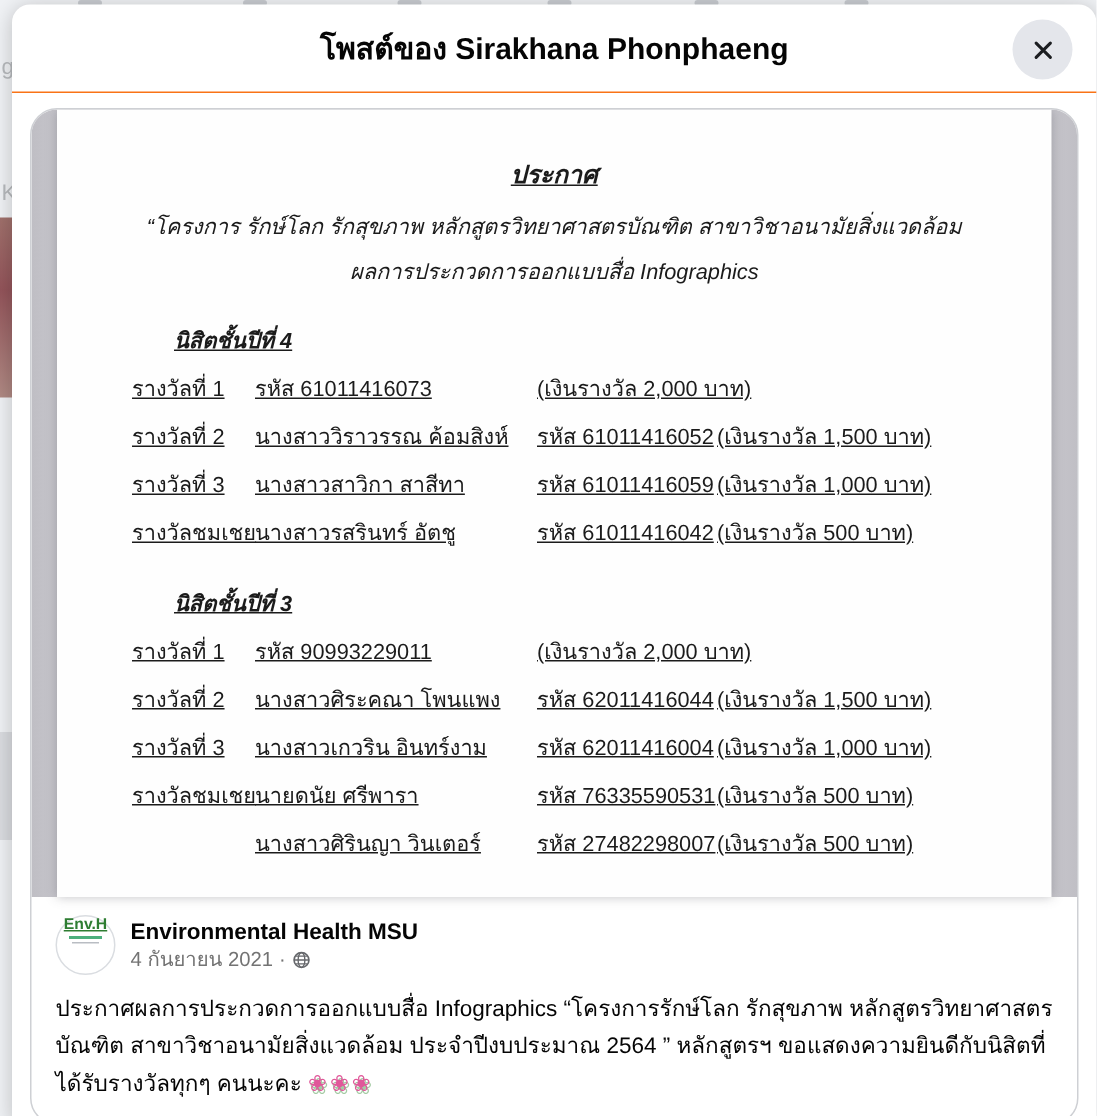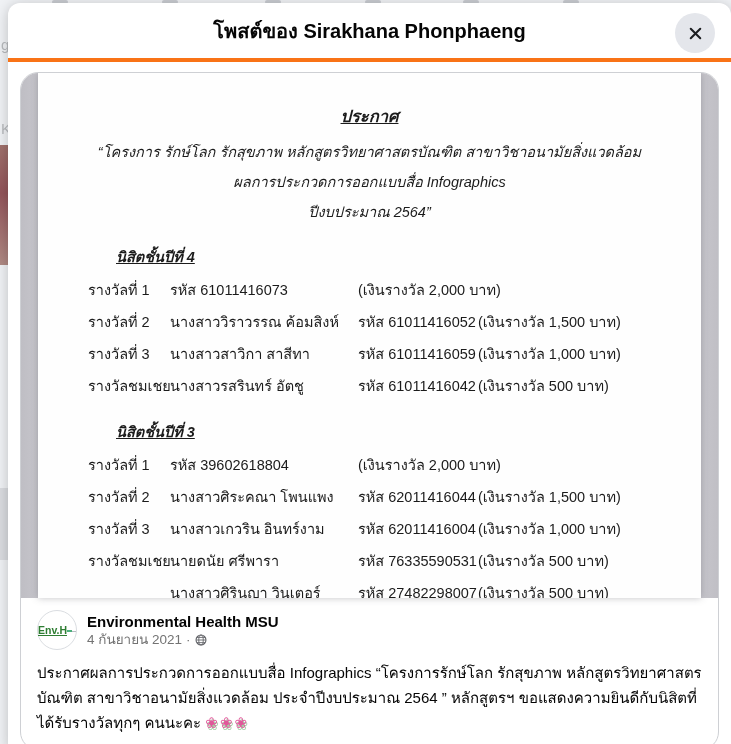--- a/index.html
+++ b/index.html
@@ -16,21 +16,21 @@
   .bg-top-glyph { position:absolute; top:0; height:4px; width:16px; background:#c9ccd1; border-radius:2px; z-index:0; }
 
   
   .modal {
     position:absolute; left:8px; top:3px; width:723px; height:745px;
     background:#ffffff; border-radius:12px 12px 0 0;
     box-shadow:0 2px 14px rgba(0,0,0,.22);
     z-index:1;
   }
   .modal-header {
-    position:relative; height:59px; border-bottom:4px solid #f97316;
+    position:relative; height:59px; border-bottom:1px solid #f97316;
     display:flex; align-items:center; justify-content:center;
   }
   .modal-title { font-size:20px; font-weight:bold; color:#050505; }
   .close-btn {
     position:absolute; right:16px; top:10px; width:40px; height:40px;
     border-radius:50%; background:#e4e6eb; border:none; cursor:pointer;
     display:flex; align-items:center; justify-content:center;
   }
   .close-btn svg { width:19px; height:19px; display:block; }
 
@@ -50,39 +50,39 @@
     box-shadow:0 0 7px rgba(80,80,90,.35);
     font-size:14.5px; overflow:hidden;
   }
   .doc-centered { text-align:center; padding-top:30px;font-style:italic; }
   .doc-title {
     display:inline-block; font-weight:bold; font-size:16.5px;
     text-decoration:underline; margin-bottom:12px;
   }
   .doc-centered p { line-height:22px; margin-bottom:8px; }
   .doc-sections { padding-left:50px; padding-right:10px; }
-  .doc-section { margin-top:22px; }
+  .doc-section { margin-top:22px;text-decoration:underline; }
   .doc-section:last-child { margin-top:18px; }
   .doc-heading {
     display:inline-block; margin-left:28px; margin-bottom:6px;
     font-weight:bold; font-style:italic; text-decoration:underline;
     font-size:14.5px;
   }
   .doc-row {
     display:grid; grid-template-columns:82px 188px 120px auto;
     line-height:32px; white-space:nowrap;
   }
 
   
   .post-body { padding:12px 16px 14px 16px; }
   .author-line { display:flex; align-items:center; }
   .avatar {
     width:40px; height:40px; border-radius:50%; background:#fff;
     border:1px solid #dadde1; flex:0 0 auto;
-    display:flex; align-items:center; justify-content:flex-start;
+    display:flex; flex-direction:column; align-items:center; justify-content:flex-start;
     cursor:pointer;
   }
   .avatar .env-text { color:#2e7d32; font-size:10.5px; font-weight:bold; text-decoration:underline; line-height:11px; }
   .avatar .env-bar1 { width:22px; height:2px; background:#4caf7d; margin-top:2px; }
   .avatar .env-bar2 { width:18px; height:1px; background:#b9bdc3; margin-top:2px; }
   .author-meta { margin-left:10px; }
   .author-name { font-size:15px; font-weight:bold; color:#050505; cursor:pointer; line-height:19px; }
   .date-line { display:flex; align-items:center; gap:4px; color:#737373; font-size:13.5px; line-height:18px; }
   .globe { width:12px; height:12px; display:block; }
   .post-text { margin-top:10px; font-size:15px; line-height:25px; color:#050505; word-break:break-word; }
@@ -117,21 +117,20 @@
   </div>
 
   <div class="post-card">
 
     <div class="post-image">
       <div class="doc">
         <div class="doc-centered">
           <span class="doc-title">ประกาศ</span>
           <p>“โครงการ รักษ์โลก รักสุขภาพ หลักสูตรวิทยาศาสตรบัณฑิต สาขาวิชาอนามัยสิ่งแวดล้อม</p>
           <p>ผลการประกวดการออกแบบสื่อ Infographics</p>
-          <p>ปีงบประมาณ 2564”</p>
         </div>
         <div class="doc-sections" id="doc-sections">
             <div class="doc-section"><span class="doc-heading">นิสิตชั้นปีที่ 4</span><div class="doc-row">
                 <span>รางวัลที่ 1</span>
                 <span>รหัส 61011416073</span>
                 <span>(เงินรางวัล 2,000 บาท)</span>
               </div><div class="doc-row">
                 <span>รางวัลที่ 2</span>
                 <span>นางสาววิราวรรณ ค้อมสิงห์</span>
                 <span>รหัส 61011416052</span>
@@ -142,21 +141,21 @@
                 <span>รหัส 61011416059</span>
                 <span>(เงินรางวัล 1,000 บาท)</span>
               </div><div class="doc-row">
                 <span>รางวัลชมเชย</span>
                 <span>นางสาวรสรินทร์ อัตชู</span>
                 <span>รหัส 61011416042</span>
                 <span>(เงินรางวัล 500 บาท)</span>
               </div></div>
             <div class="doc-section"><span class="doc-heading">นิสิตชั้นปีที่ 3</span><div class="doc-row">
                 <span>รางวัลที่ 1</span>
-                <span>รหัส 39602618804</span>
+                <span>รหัส 90993229011</span>
                 <span>(เงินรางวัล 2,000 บาท)</span>
               </div><div class="doc-row">
                 <span>รางวัลที่ 2</span>
                 <span>นางสาวศิระคณา โพนแพง</span>
                 <span>รหัส 62011416044</span>
                 <span>(เงินรางวัล 1,500 บาท)</span>
               </div><div class="doc-row">
                 <span>รางวัลที่ 3</span>
                 <span>นางสาวเกวริน อินทร์งาม</span>
                 <span>รหัส 62011416004</span>

